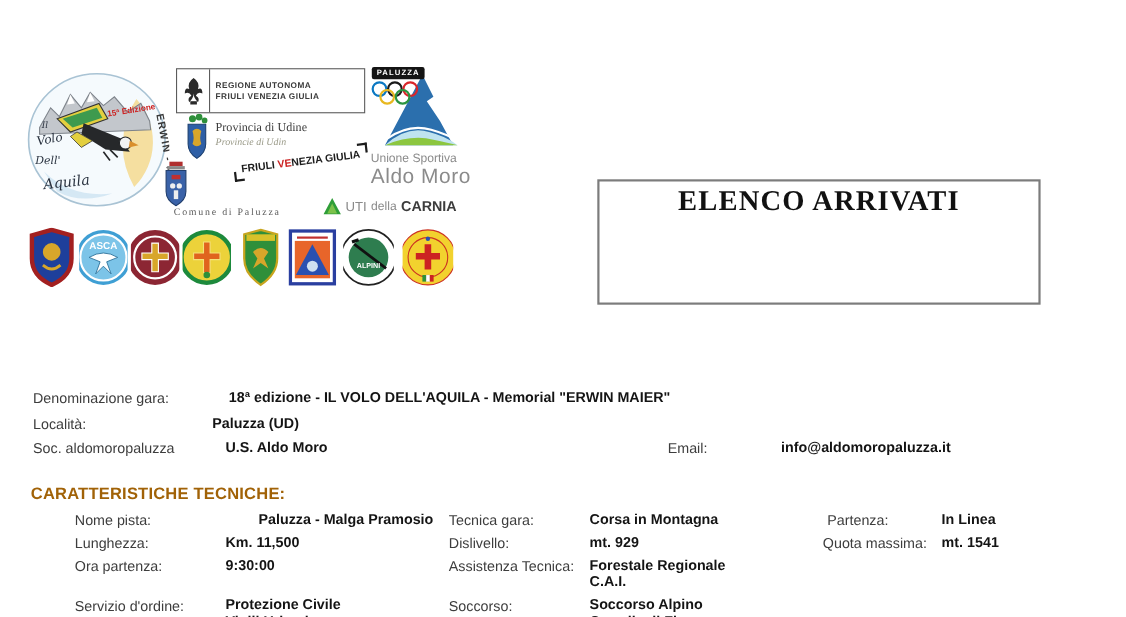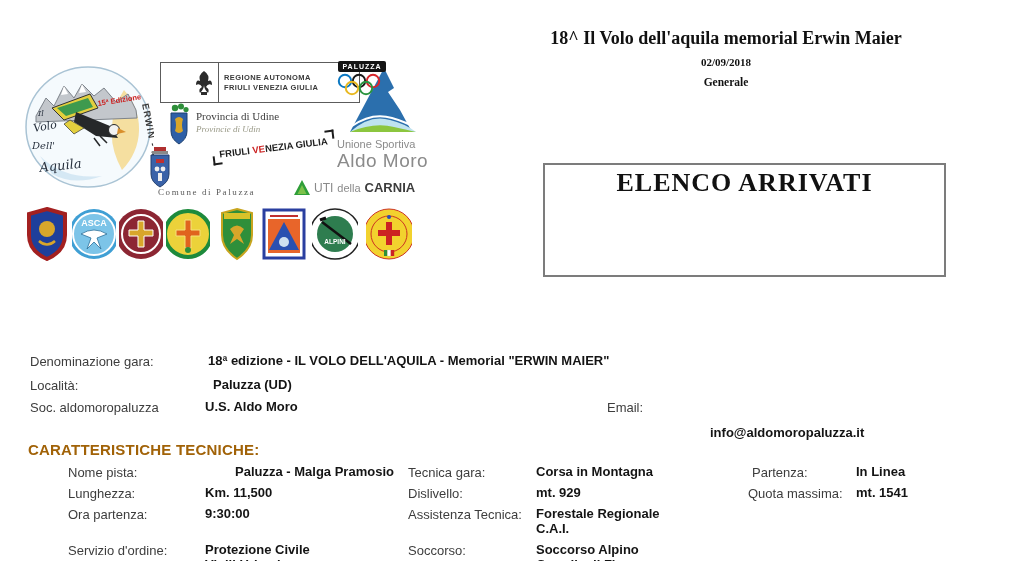--- a/index.html
+++ b/index.html
@@ -14,21 +14,21 @@
   .hdr-date{font-size:11px;margin-top:7px;}
   .hdr-sub{font-size:11.5px;margin-top:8px;}
 
   
   .arrbox{position:absolute;left:543px;top:163px;width:399px;height:110px;border:2px solid #7c7c7c;}
   .arrbox-title{text-align:center;margin-top:3px;font-family:"Liberation Serif",serif;
                 font-weight:bold;font-size:26px;letter-spacing:1px;color:#111;}
 
   
   .reg-box{position:absolute;left:160px;top:62px;width:170px;height:39px;border:1px solid #5c5c5c;
-           display:flex;align-items:center;background:#fff;padding-left:28px;}
+           display:flex;align-items:center;background:#fff;}
   .reg-eagle{width:29px;height:100%;border-right:1px solid #5c5c5c;display:flex;align-items:center;justify-content:center;}
   .reg-text{font-size:7.5px;font-weight:bold;color:#3a3a3a;line-height:9.5px;letter-spacing:.4px;padding-left:5px;}
   .prov-text{position:absolute;left:196px;top:110px;line-height:13px;}
   .prov-l1{font-family:"Liberation Serif",serif;font-size:11px;color:#3d3d3d;}
   .prov-l2{font-family:"Liberation Serif",serif;font-style:italic;font-size:9px;color:#9a9a88;}
   .stamp{position:absolute;left:216px;top:141px;transform:rotate(-7deg);font-size:9.5px;font-weight:bold;
          color:#1c1c1c;white-space:nowrap;padding:1px 3px;}
   .stamp::after{content:"";position:absolute;right:-4px;top:-4px;width:7px;height:7px;
                 border-top:2px solid #1c1c1c;border-right:2px solid #1c1c1c;}
   .stamp::before{content:"";position:absolute;left:-4px;bottom:-4px;width:7px;height:7px;
@@ -48,25 +48,20 @@
   
   .lbl{position:absolute;font-size:13px;color:#3d3d3d;white-space:nowrap;}
   .val{position:absolute;font-size:13px;font-weight:bold;color:#141414;white-space:pre-line;line-height:15px;}
   .heading{position:absolute;left:28px;top:441px;font-size:15px;font-weight:bold;color:#a16207;letter-spacing:.2px;}
 </style>
 </head>
 <body>
 
 <div id="canvas">
 
-  <div class="hdr">
-    <div class="hdr-title">18^ Il Volo dell'aquila memorial Erwin Maier</div>
-    <div class="hdr-date">02/09/2018</div>
-    <div class="hdr-sub">Generale</div>
-  </div>
 
   <svg class="abs" style="left:24px;top:64px;" width="130" height="126" viewBox="0 0 130 126">
     <ellipse cx="64" cy="63" rx="62" ry="60" fill="#f5fafd" stroke="#a9c3d4" stroke-width="1.5"></ellipse>
     <path d="M16 92 Q40 116 78 112 Q50 122 28 110 Z" fill="#cfe4f2" opacity="0.85"></path>
     <path d="M100 26 A58 58 0 0 1 98 106 Q86 84 88 64 Q88 44 100 26 Z" fill="#f4d98f" opacity="0.85"></path>
     <path d="M12 52 L22 34 L30 42 L40 22 L50 34 L58 20 L70 32 L80 24 L92 38 L104 30 L112 46 L113 54 L12 58 Z" fill="#c3c7cc" stroke="#7d838a" stroke-width="1"></path>
     <path d="M40 22 L44 30 L37 31 Z" fill="#ffffff"></path>
     <path d="M58 20 L62 28 L55 29 Z" fill="#ffffff"></path>
     <polygon points="28,44 66,30 74,44 40,56" fill="#e3cf3e" stroke="#333" stroke-width="1"></polygon>
     <polygon points="33,44 64,34 69,43 42,52" fill="#3e9a4e"></polygon>
@@ -213,27 +208,27 @@
   </svg>
 
   <div class="arrbox">
     <div class="arrbox-title">ELENCO ARRIVATI</div>
   </div>
 
   <div class="lbl" style="left:30px;top:354px;">Denominazione gara:</div>
   <div class="val" style="left:208px;top:353px;">18ª edizione - IL VOLO DELL'AQUILA - Memorial "ERWIN MAIER"</div>
 
   <div class="lbl" style="left:30px;top:378px;">Località:</div>
-  <div class="val" style="left:213px;top:377px;">Paluzza (UD)</div>
+  <div class="val" style="left:193px;top:377px;">Paluzza (UD)</div>
 
   <div class="lbl" style="left:30px;top:400px;">Soc. aldomoropaluzza</div>
   <div class="val" style="left:205px;top:399px;">U.S. Aldo Moro</div>
 
   <div class="lbl" style="left:607px;top:400px;">Email:</div>
-  <div class="val" style="left:710px;top:399px;margin-top:26px;">info@aldomoropaluzza.it</div>
+  <div class="val" style="left:710px;top:399px;">info@aldomoropaluzza.it</div>
 
   <div class="heading">CARATTERISTICHE TECNICHE:</div>
 
   <div class="lbl" style="left:68px;top:465px;">Nome pista:</div>
   <div class="val" style="left:205px;top:464px;padding-left:30px;">Paluzza - Malga Pramosio</div>
   <div class="lbl" style="left:408px;top:465px;">Tecnica gara:</div>
   <div class="val" style="left:536px;top:464px;">Corsa in Montagna</div>
   <div class="lbl" style="left:752px;top:465px;">Partenza:</div>
   <div class="val" style="left:856px;top:464px;">In Linea</div>
 

